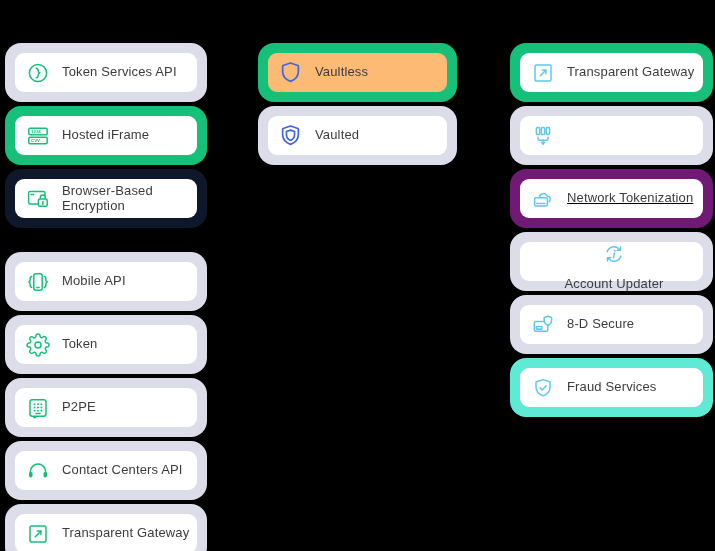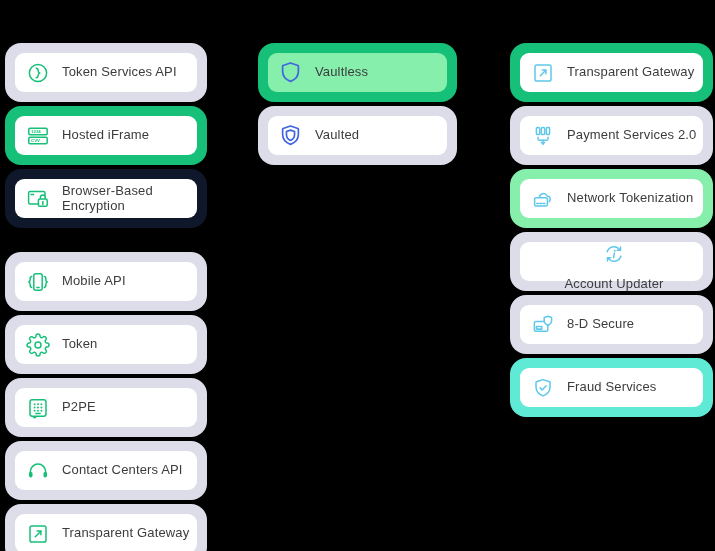--- a/index.html
+++ b/index.html
@@ -138,21 +138,21 @@
               <path d="M9.3 14.7L14.8 9.2"></path>
               <path d="M11.2 9.1h3.7v3.7"></path>
             </svg>
           </span>
           <span class="label" style="color: rgb(60, 60, 62);">Transparent Gateway</span>
         </div>
       </div>
     </div>
   <div class="column col2">
       <div class="card" style="background: rgb(23, 192, 121);">
-        <div class="card-inner" style="background: #86efac;">
+        <div class="card-inner" style="background: #fdba74;">
           <span class="icon" style="color: rgb(65, 100, 225);">
             <svg viewBox="0 0 24 24" fill="none" stroke="currentColor" stroke-width="1.5" stroke-linecap="round" stroke-linejoin="round">
               <path d="M12 3.6 L18.6 5.8 C18.85 5.9 19 6.12 19 6.4 V11 C19 15.3 16 18.3 12 19.9 C8 18.3 5 15.3 5 11 V6.4 C5 6.12 5.15 5.9 5.4 5.8 Z"></path>
             </svg>
           </span>
           <span class="label" style="color: rgb(60, 60, 62);">Vaultless</span>
         </div>
       </div>
       <div class="card" style="background: rgb(220, 221, 232);">
         <div class="card-inner" style="background: rgb(255, 255, 255);">
@@ -184,24 +184,23 @@
           <span class="icon" style="color: rgb(95, 199, 233);">
             <svg viewBox="0 0 24 24" fill="none" stroke="currentColor" stroke-width="1.5" stroke-linecap="round" stroke-linejoin="round">
               <rect x="5.4" y="3.6" width="3.3" height="7" rx="1.1"></rect>
               <rect x="10.35" y="3.6" width="3.3" height="7" rx="1.1"></rect>
               <rect x="15.3" y="3.6" width="3.3" height="7" rx="1.1"></rect>
               <path d="M7 13.2v1.5c0 .9.7 1.6 1.6 1.6h6.8c.9 0 1.6-.7 1.6-1.6v-1.5"></path>
               <path d="M12 16.3v3.7"></path>
               <path d="M10.5 18.5l1.5 1.6 1.5-1.6"></path>
             </svg>
           </span>
-          <span class="label" style="color: rgb(60, 60, 62);">Payment Services 2.0</span>
-        </div>
-      </div>
-      <div class="card" style="background: #86efac;">
+        </div>
+      </div>
+      <div class="card" style="background: #701a75; text-decoration: underline;">
         <div class="card-inner" style="background: rgb(255, 255, 255);">
           <span class="icon" style="color: rgb(95, 199, 233);">
             <svg viewBox="0 0 24 24" fill="none" stroke="currentColor" stroke-width="1.5" stroke-linecap="round" stroke-linejoin="round">
               <path d="M8.3 10.4a4.15 4.15 0 0 1 7.9-1.4 3.2 3.2 0 0 1 2 5.6"></path>
               <rect x="3.6" y="10.8" width="12.8" height="8.2" rx="1.3" fill="#fff"></rect>
               <path d="M5.8 16.5h1.9M9 16.5h1.9M12.2 16.5h1.7"></path>
             </svg>
           </span>
           <span class="label" style="color: rgb(60, 60, 62);">Network Tokenization</span>
         </div>

